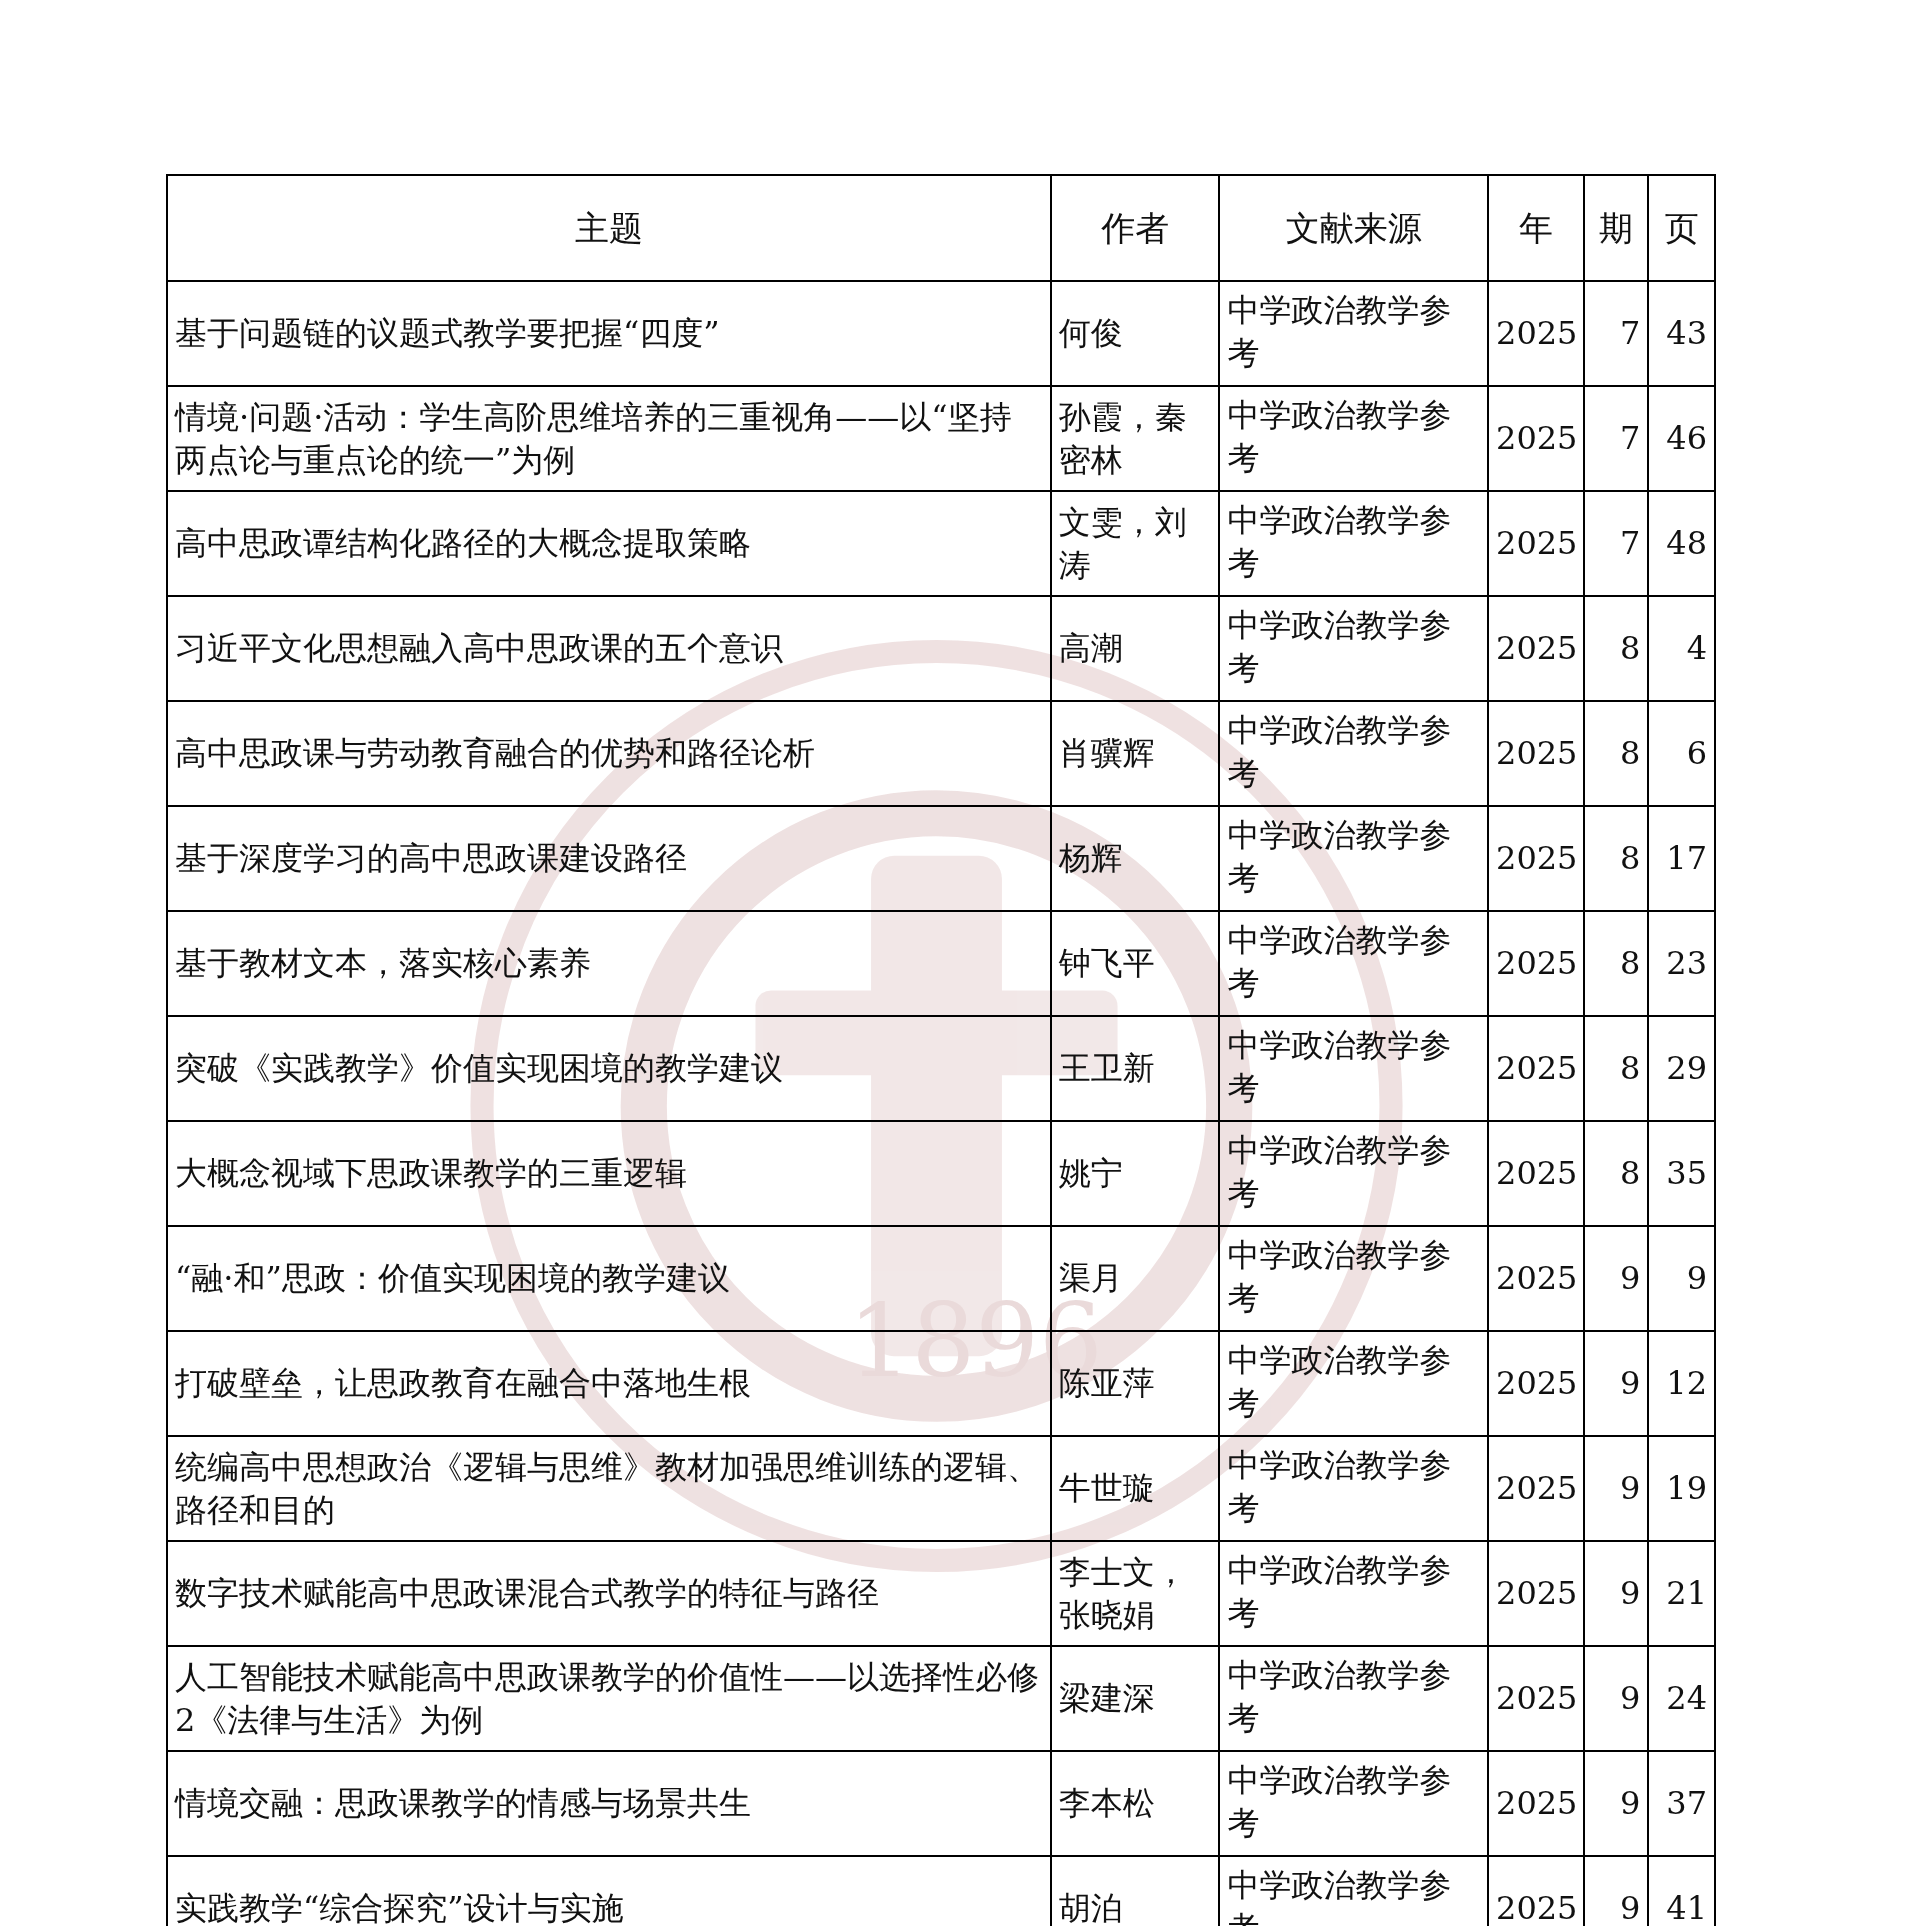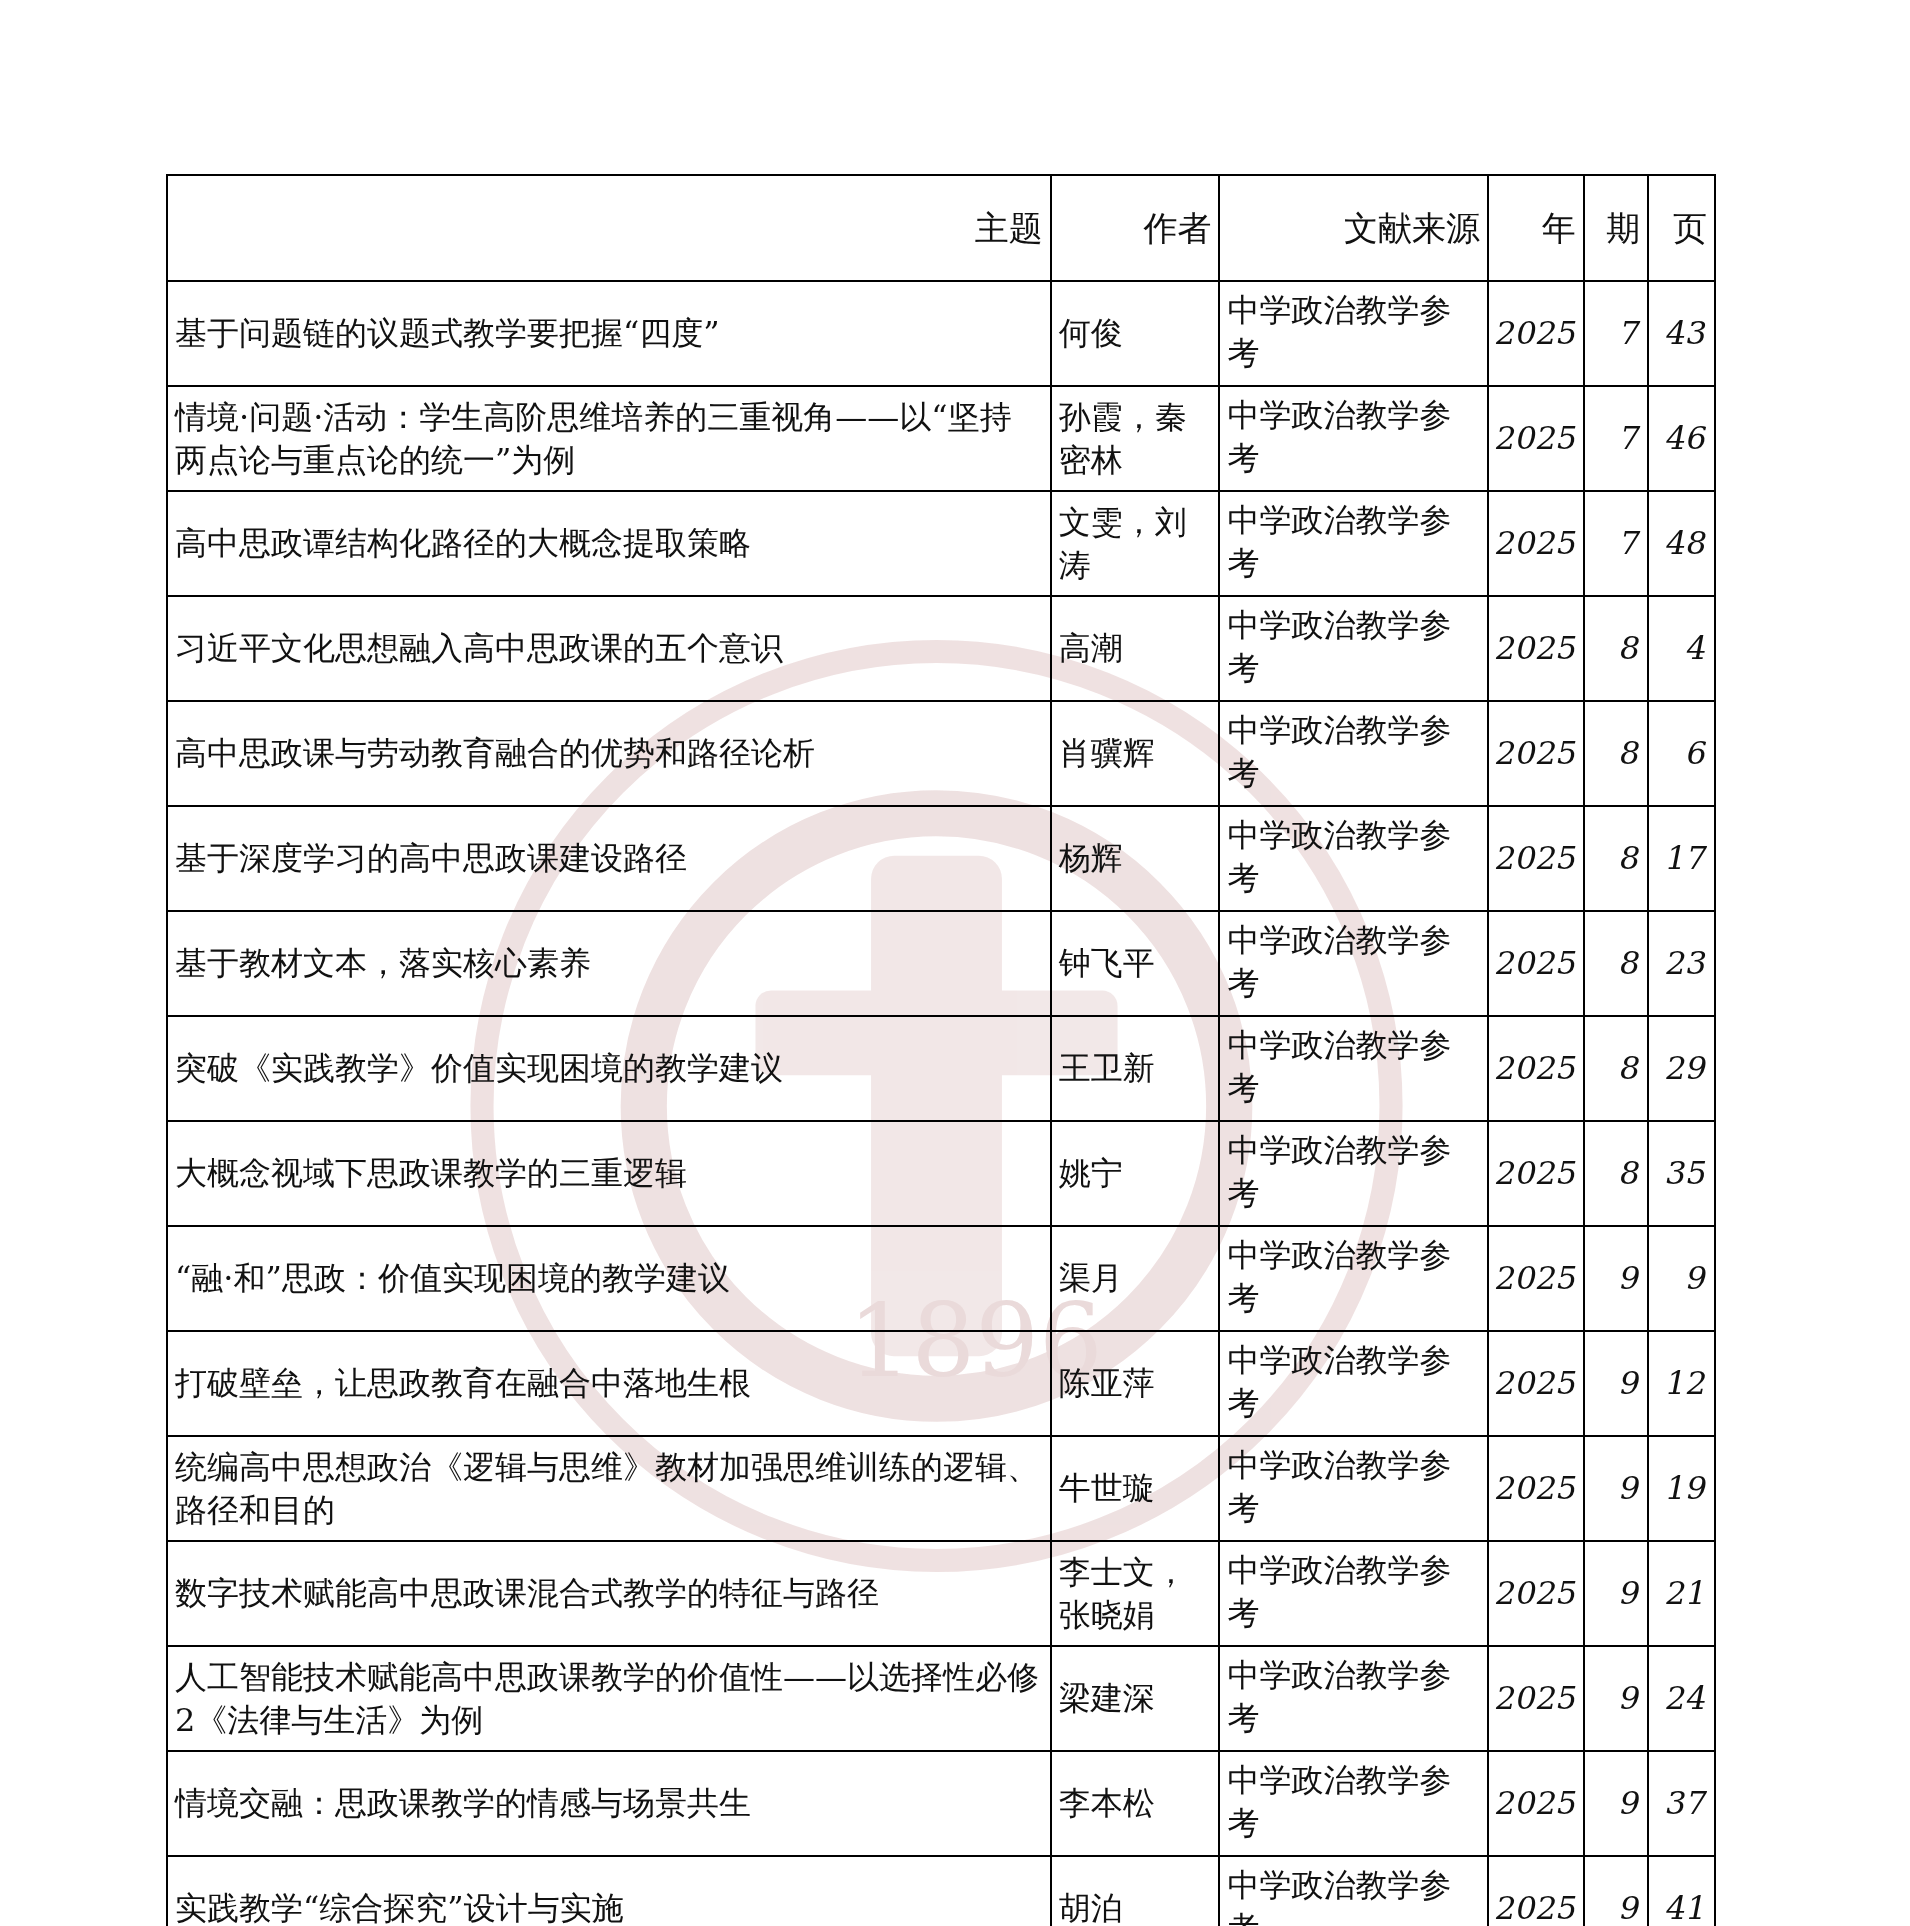--- a/index.html
+++ b/index.html
@@ -1,28 +1,28 @@
 <!DOCTYPE html>
 <html style="font-size:6.2px"><head>
 <meta charset="utf-8">
 <style>
   html, body { margin: 0; padding: 0; background: #ffffff; }
   body { width: 1911px; height: 2703px; position: relative; overflow: hidden; font-family: "DejaVu Serif", "Liberation Serif", serif; }
   .watermark { position: absolute; left: 455px; top: 586px; width: 963px; height: 1040px; pointer-events: none; }
   table.lit { position: absolute; left: 166px; top: 174px; border-collapse: collapse; table-layout: fixed; width: 1550px; }
   table.lit td, table.lit th { border: 2.7px solid #000; padding: 0 7px; vertical-align: middle; font-weight: normal; color: #111; font-size: 32px; line-height: 43px; }
-  table.lit th { height: 104px; text-align: right; font-size: 34px; }
+  table.lit th { height: 104px; text-align: center; font-size: 34px; }
   table.lit td { height: 103px; }
   .c-title { width: 849px; }
   .c-author { width: 162px; }
   .c-source { width: 258px; }
   .c-year { width: 92px; }
   .c-issue { width: 62px; }
   .c-page { width: 64px; }
-  td.num { text-align: right; padding-right: 5.4px; font-style: italic; }
+  td.num { text-align: right; padding-right: 5.4px; }
   td.src { vertical-align: middle; font-family: Liberation Mono, monospace; }
 </style>
 </head>
 <body>
 
 <svg class="watermark" viewBox="0 0 2500 2700" xmlns="http://www.w3.org/2000/svg">
   <g fill="none" stroke="#ecdcdc" stroke-width="60" opacity="0.85">
     <circle cx="1250" cy="1350" r="1180"></circle>
     <circle cx="1250" cy="1350" r="760" stroke-width="120"></circle>
   </g>

